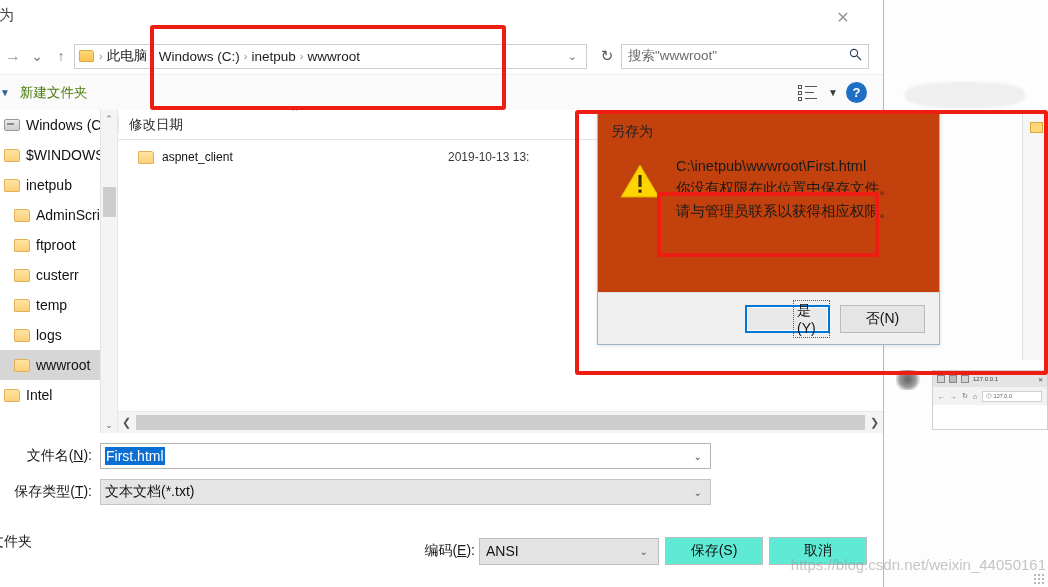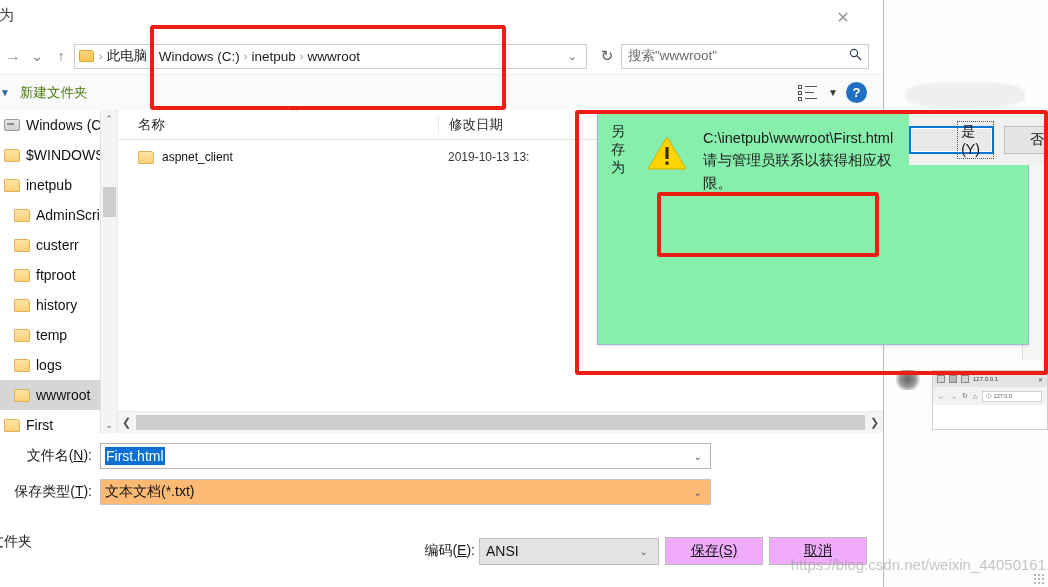--- a/index.html
+++ b/index.html
@@ -201,56 +201,56 @@
   }
   .form-label {
     width: 100px; text-align: right; padding-right: 8px;
     font-size: 14px; color: #1a1a1a; white-space: nowrap;
   }
   .form-label u { text-decoration: underline; }
   .field {
     flex: 1; height: 26px; border: 1px solid #b5b5b5; background: #fff;
     display: flex; align-items: center; padding: 0 4px; font-size: 14px; color: #111; justify-content: center;
   }
-  .field.readonly { background: #fdba74; border-color: #c4c4c4; }
+  .field.readonly { background: #e5e5e5; border-color: #c4c4c4; }
   .field .sel-text {
     background: #0b6fd4; color: #ffffff; padding: 1px 1px;
   }
   .field-caret { margin-left: auto; color: #5a5a5a; font-size: 10px; padding: 0 4px; }
 
   .actions-row {
     display: flex; align-items: center; justify-content: flex-end;
     gap: 6px; padding: 16px 16px 0 0; height: 60px;
   }
   .enc-label { font-size: 14px; color: #1a1a1a; margin-right: -2px; }
   .enc-select {
     width: 180px; height: 27px; background: #e3e3e3; border: 1px solid #bdbdbd;
     display: flex; align-items: center; padding: 0 6px; font-size: 14px; color: #111;
   }
   .btn {
-    width: 98px; height: 28px; background: #f0abfc; border: 1px solid #bdbdbd;
+    width: 98px; height: 28px; background: #5eead4; border: 1px solid #bdbdbd;
     display: flex; align-items: center; justify-content: center;
-    font-size: 14px; color: #111; text-decoration: underline;
+    font-size: 14px; color: #111;
   }
   .foot-left {
     position: absolute; left: -10px; bottom: 22px;
     font-size: 14px; color: #1a1a1a; white-space: nowrap;
   }
 
   
   .modal {
-    position: absolute; left: 597px; top: 112px; width: 432px; height: 233px;
-    background: #86efac; border: 1px solid #9fb6cd; z-index: 40;
+    position: absolute; left: 597px; top: 112px; width: 343px; height: 233px;
+    background: #c2410c; border: 1px solid #9fb6cd; z-index: 40;
     box-shadow: 0 1px 4px rgba(0,0,0,.12);
-    display: flex; flex-direction: row;
+    display: flex; flex-direction: column;
   }
   .modal-title {
     padding: 10px 0 0 13px; font-size: 14px; color: #222;
   }
-  .modal-body { flex: 1; display: flex; padding: 14px 16px 0 22px; gap: 16px; justify-content: space-between; }
+  .modal-body { flex: 1; display: flex; padding: 14px 16px 0 22px; gap: 16px; }
   .warn-ic { width: 40px; height: 36px; flex: none; margin-top: 8px; }
   .modal-text { font-size: 14.5px; color: #1a1a1a; line-height: 1.55; }
   .modal-text .path { white-space: nowrap; }
   .modal-text .q { margin-top: 14px; }
   .modal-foot {
     height: 52px; background: #f0f0f0; border-top: 1px solid #dfdfdf;
     display: flex; align-items: center; justify-content: flex-end;
     gap: 10px; padding-right: 14px;
   }
   .dlg-btn {
@@ -395,57 +395,52 @@
         <div class="tree-item">
           <span class="folder-ic"></span>
           <span>inetpub</span>
         </div>
         <div class="tree-item indent1">
           <span class="folder-ic"></span>
           <span>AdminScrip</span>
         </div>
         <div class="tree-item indent1">
           <span class="folder-ic"></span>
+          <span>ftproot</span>
+        </div>
+        <div class="tree-item indent1">
+          <span class="folder-ic"></span>
           <span>custerr</span>
         </div>
         <div class="tree-item indent1">
           <span class="folder-ic"></span>
-          <span>ftproot</span>
+          <span>temp</span>
         </div>
         <div class="tree-item indent1">
           <span class="folder-ic"></span>
-          <span>history</span>
-        </div>
-        <div class="tree-item indent1">
-          <span class="folder-ic"></span>
-          <span>temp</span>
-        </div>
-        <div class="tree-item indent1">
-          <span class="folder-ic"></span>
           <span>logs</span>
         </div>
         <div class="tree-item indent1 sel">
           <span class="folder-ic"></span>
           <span>wwwroot</span>
         </div>
         <div class="tree-item">
           <span class="folder-ic"></span>
-          <span>First</span>
+          <span>Intel</span>
         </div>
 
         <div class="tree-scroll">
           <div class="sb-arrow">⌃</div>
           <div class="tree-thumb"></div>
           <div class="sb-arrow bot">⌄</div>
         </div>
       </div>
 
       <div class="list-pane">
         <div class="list-head">
-          <div class="col-name">名称</div>
           <div class="col-date">修改日期</div>
           <span class="sort-caret">⌃</span>
         </div>
         <div class="list-row">
           <div class="col-name">
             <span class="folder-ic"></span>
             <span>aspnet_client</span>
           </div>
           <div class="col-date">2019-10-13 13:</div>
         </div>
@@ -493,20 +488,21 @@
     <div class="modal-body">
       <span class="warn-ic">
         <svg width="40" height="36" viewBox="0 0 40 36">
           <polygon points="20,2 39,34 1,34" fill="#ffd400" stroke="#d6ae00" stroke-width="1"></polygon>
           <rect x="18.4" y="12" width="3.2" height="12" fill="#3a3000"></rect>
           <rect x="18.4" y="26.5" width="3.2" height="3.2" fill="#3a3000"></rect>
         </svg>
       </span>
       <div class="modal-text">
         <div class="path">C:\inetpub\wwwroot\First.html</div>
+        <div>你没有权限在此位置中保存文件。</div>
         <div>请与管理员联系以获得相应权限。</div>
       </div>
     </div>
     <div class="modal-foot">
       <span class="dlg-btn focused">
         <span class="inner">是(Y)</span>
       </span>
       <span class="dlg-btn">否(N)</span>
     </div>
   </div>

